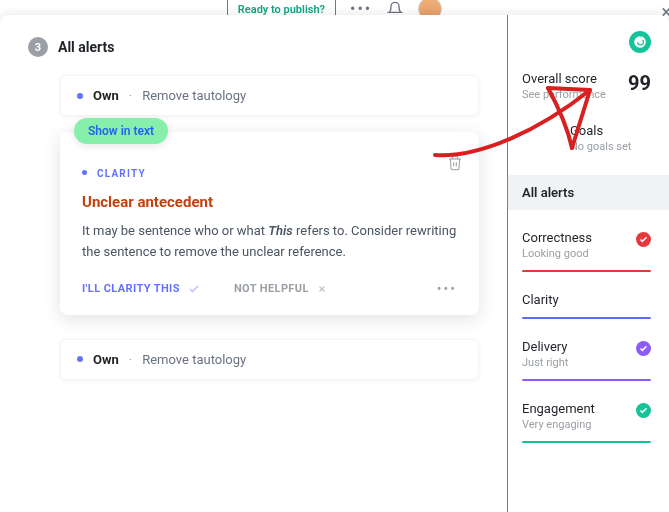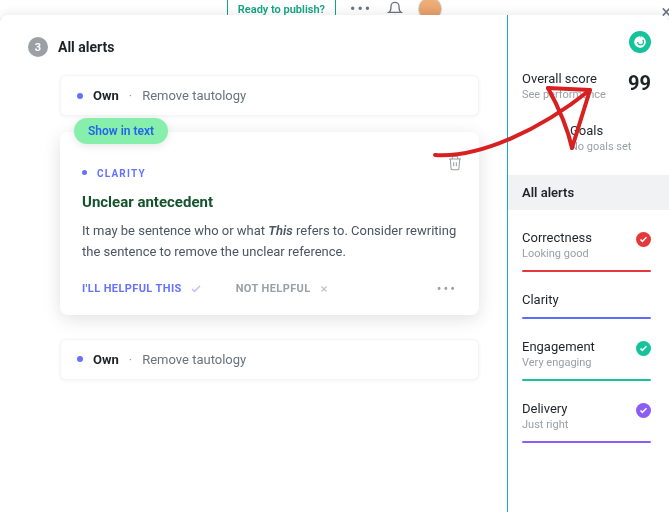--- a/index.html
+++ b/index.html
@@ -24,21 +24,21 @@
   .alert-word { font-weight:700; color:#1f2328; }
   .alert-sep { color:#9aa0a6; }
   .alert-desc { color:#6b7280; }
 
   .expanded-wrap { margin:0 28px 24px 60px; position:relative; }
   .show-pill { position:absolute; top:-14px; left:14px; background:#86efac; border-radius:14px; padding:6px 14px; font-size:12px; font-weight:600; color:#2563eb; box-shadow:0 2px 8px rgba(0,0,0,0.1); z-index:2; }
   .expanded-card { background:#fff; border-radius:8px; box-shadow:0 4px 18px rgba(0,0,0,0.12); padding:30px 22px 18px 22px; position:relative; }
   .card-cat { font-size:10px; letter-spacing:1.2px; font-weight:700; color:#6472ff; }
   .card-dot { display:inline-block; width:5px; height:5px; border-radius:50%; background:#6472ff; margin-right:6px; vertical-align:middle;}
   .trash { position:absolute; top:22px; right:16px; color:#9aa0a6; cursor:pointer; }
-  .card-title { font-size:15px; font-weight:700; color:#14532d; margin-top:12px; }
+  .card-title { font-size:15px; font-weight:700; color:#c2410c; margin-top:12px; }
   .card-body { font-size:13px; color:#4b5563; line-height:1.6; margin-top:10px; }
   .card-body em { font-style:italic; font-weight:600;text-align:center; }
   .card-actions { display:flex; align-items:center; gap:34px; margin-top:18px; }
   .act { font-size:11px; font-weight:700; letter-spacing:0.4px; color:#6472ff; display:flex; align-items:center; gap:8px; cursor:pointer;}
   .act-secondary { color:#9aa0a6; }
   .card-more { margin-left:auto; color:#9aa0a6; letter-spacing:2px; font-size:14px; cursor:pointer;}
 
   .sidebar { width:162px; border-left:1px solid #0ea5e9; padding:16px 18px 0 14px; font-size:13px; position:relative;}
   .g-logo { width:22px; height:22px; border-radius:50%; background:#15c39a; display:flex; align-items:center; justify-content:center; margin-left:auto; margin-bottom:18px;}
   .g-logo svg { width:14px; height:14px; }
@@ -108,21 +108,21 @@
               <line x1="10" y1="11" x2="10" y2="17"></line>
               <line x1="14" y1="11" x2="14" y2="17"></line>
             </svg>
         </div>
         <div class="card-title">Unclear antecedent</div>
         <div class="card-body">
           <span>It may be sentence who or what </span><em>This</em><span> refers to. Consider rewriting the sentence to remove the unclear reference.</span>
         </div>
         <div class="card-actions">
           <div class="act">
-            <span>I'LL HELPFUL THIS</span>
+            <span>I'LL CLARITY THIS</span>
             <svg width="12" height="12" viewBox="0 0 24 24" fill="none" stroke="#b9c0ff" stroke-width="3">
                 <polyline points="20 6 9 17 4 12"></polyline>
               </svg>
           </div>
           <div class="act act-secondary">
             <span>NOT HELPFUL</span>
             <svg width="10" height="10" viewBox="0 0 24 24" fill="none" stroke="#c0c4c9" stroke-width="3">
                 <line x1="18" y1="6" x2="6" y2="18"></line>
                 <line x1="6" y1="6" x2="18" y2="18"></line>
               </svg>
@@ -171,39 +171,39 @@
             <svg viewBox="0 0 24 24">
               <path d="M20 6L9 17l-5-5" fill="none" stroke="#fff" stroke-width="4"></path>
             </svg>
           </div>
         </div>
         <div class="metric">
           <div class="metric-title">Clarity</div>
           <div class="metric-bar" style="background:#5b6cff"></div>
         </div>
         <div class="metric">
+          <div class="metric-title">Delivery</div>
+          <div class="metric-sub">Just right</div>
+          <div class="metric-bar" style="background:#8b5cf6"></div>
+          <div class="chk" style="background:#8b5cf6">
+            <svg viewBox="0 0 24 24">
+              <path d="M20 6L9 17l-5-5" fill="none" stroke="#fff" stroke-width="4"></path>
+            </svg>
+          </div>
+        </div>
+        <div class="metric">
           <div class="metric-title">Engagement</div>
           <div class="metric-sub">Very engaging</div>
           <div class="metric-bar" style="background:#15c39a"></div>
           <div class="chk" style="background:#15c39a">
             <svg viewBox="0 0 24 24">
               <path d="M20 6L9 17l-5-5" fill="none" stroke="#fff" stroke-width="4"></path>
             </svg>
           </div>
         </div>
-        <div class="metric">
-          <div class="metric-title">Delivery</div>
-          <div class="metric-sub">Just right</div>
-          <div class="metric-bar" style="background:#8b5cf6"></div>
-          <div class="chk" style="background:#8b5cf6">
-            <svg viewBox="0 0 24 24">
-              <path d="M20 6L9 17l-5-5" fill="none" stroke="#fff" stroke-width="4"></path>
-            </svg>
-          </div>
-        </div>
       </div>
   </div>
 </div>
 
 <svg class="annot" style="left:430px; top:70px;" width="200" height="110" viewBox="0 0 200 110">
   <path d="M5 85 C 50 88, 110 60, 160 20" stroke="#d92020" stroke-width="4" fill="none" stroke-linecap="round"></path>
   <path d="M160 20 L118 18 M160 20 L142 78" stroke="#d92020" stroke-width="4" fill="none" stroke-linecap="round"></path>
   <path d="M118 18 C 130 40, 138 60, 142 78" stroke="#d92020" stroke-width="4" fill="none" stroke-linecap="round"></path>
 </svg>
 

